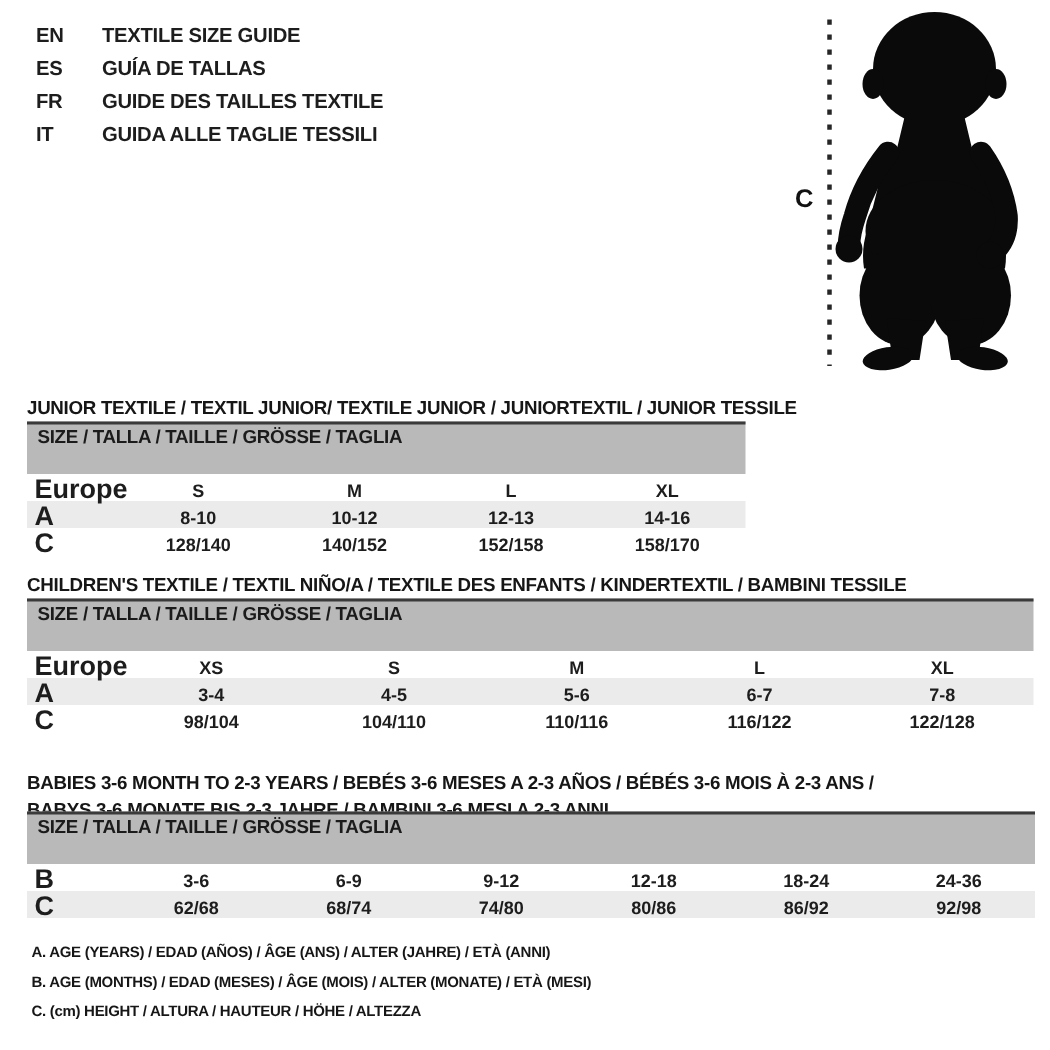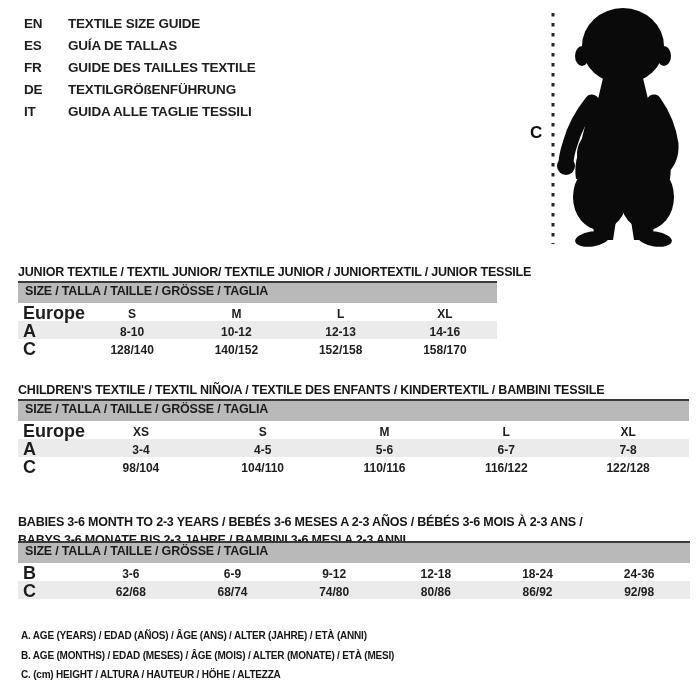--- a/index.html
+++ b/index.html
@@ -12,21 +12,21 @@
   .lang-row{display:grid;grid-template-columns:44px auto;height:22px;align-items:center;}
   .lang-code,.lang-label{font-size:13.5px;font-weight:bold;letter-spacing:-0.2px;white-space:nowrap;}
   
   .figure{position:absolute;left:520px;top:4px;width:165px;height:244px;}
   
   .sec-title{position:absolute;left:18px;font-size:12.5px;font-weight:bold;letter-spacing:-0.2px;white-space:nowrap;color:#161616;margin-top:16px;}
   .sec-title.two-line{line-height:18px;white-space:normal;width:650px;}
   
   .tbl{position:absolute;left:18px;}
   .thead{
-    box-sizing:border-box;height:22px;line-height:17px;background:#b9b9b9;border-top:2px solid #3a3a3a;
+    box-sizing:border-box;height:35px;line-height:17px;background:#b9b9b9;border-top:2px solid #3a3a3a;
     font-size:12.5px;font-weight:bold;padding-left:7px;letter-spacing:-0.2px;color:#1b1b1b;white-space:nowrap;overflow:hidden;
   }
   .trow{display:grid;height:18px;align-items:center;}
   .cols-4{grid-template-columns:62px repeat(4,1fr);}
   .cols-5{grid-template-columns:62px repeat(5,1fr);}
   .cols-6{grid-template-columns:62px repeat(6,1fr);}
   .trow.alt{background:#ebebeb;}
   .tlabel{font-size:18px;font-weight:bold;padding-left:5px;text-align:left;}
   .tcell{font-size:12px;font-weight:bold;text-align:center;}
   
@@ -43,24 +43,20 @@
       <span class="lang-code">EN</span>
       <span class="lang-label">TEXTILE SIZE GUIDE</span>
     </div>
     <div class="lang-row">
       <span class="lang-code">ES</span>
       <span class="lang-label">GUÍA DE TALLAS</span>
     </div>
     <div class="lang-row">
       <span class="lang-code">FR</span>
       <span class="lang-label">GUIDE DES TAILLES TEXTILE</span>
-    </div>
-    <div class="lang-row">
-      <span class="lang-code">DE</span>
-      <span class="lang-label">TEXTILGRÖßENFÜHRUNG</span>
     </div>
     <div class="lang-row">
       <span class="lang-code">IT</span>
       <span class="lang-label">GUIDA ALLE TAGLIE TESSILI</span>
     </div>
   </div>
 
   <div class="figure">
     <svg width="165" height="244" viewBox="0 0 165 244">
       <line x1="33" y1="9" x2="33" y2="240" stroke="#262626" stroke-width="3" stroke-dasharray="3.5 6.5"></line>

